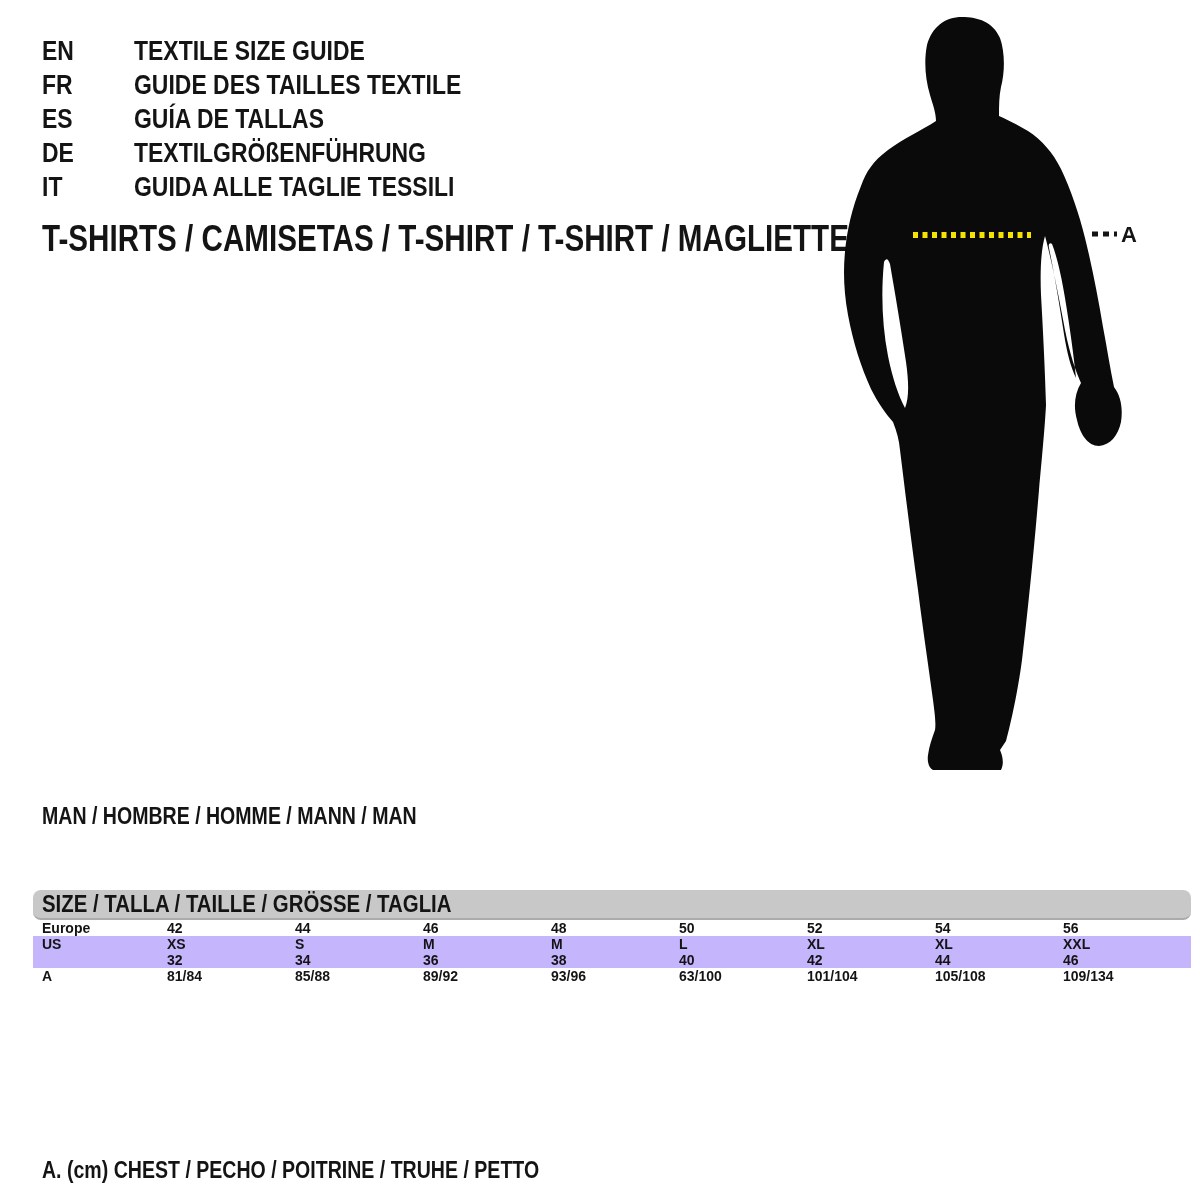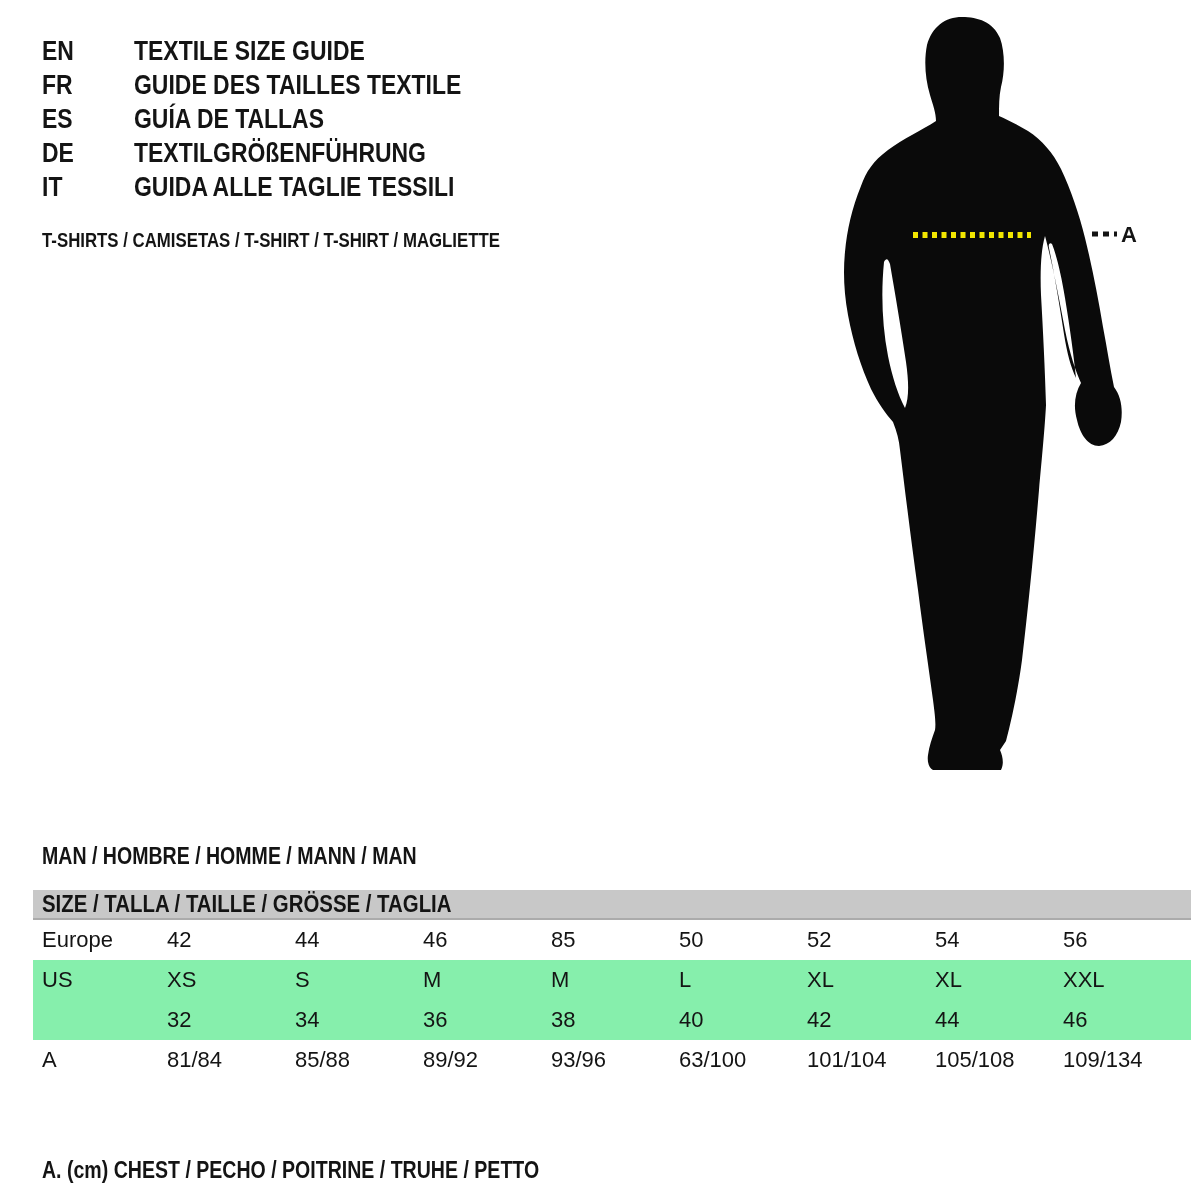--- a/index.html
+++ b/index.html
@@ -17,43 +17,43 @@
   .cond85 { display: inline-block; transform: scaleX(0.85); transform-origin: 0 50%; white-space: nowrap; }
   .cond80 { display: inline-block; transform: scaleX(0.80); transform-origin: 0 50%; white-space: nowrap; }
 
   
   .lang-block { position: absolute; left: 42px; top: 34px; }
   .lang-row { display: flex; height: 34px; align-items: center; font-size: 27px; font-weight: bold; }
   .lang-code { width: 92px; }
 
   
   .cats { position: absolute; left: 42px; top: 218px; }
-  .cat-line { height: 34px; display: flex; align-items: flex-end; font-size: 21px; font-weight: bold; }
+  .cat-line { height: 34px; display: flex; align-items: flex-start; font-size: 37px; font-weight: bold; }
 
   
   .figure-wrap { position: absolute; left: 840px; top: 0; width: 300px; height: 800px; }
   .figure-wrap svg { display: block; width: 300px; height: 800px; }
   .measure-label-a { font-family: "Liberation Sans", sans-serif; font-size: 22px; font-weight: bold; fill: #141414; }
 
   
-  .man-title { position: absolute; left: 42px; top: 843px; font-size: 23px; font-weight: bold; text-decoration: underline; }
+  .man-title { position: absolute; left: 42px; top: 803px; font-size: 23px; font-weight: bold; text-decoration: underline; }
 
   
   .table { position: absolute; left: 33px; top: 890px; width: 1158px; }
   .banner {
     height: 30px; background: #c8c8c8; border-bottom: 2px solid #ababab;
     display: flex; align-items: center; padding-left: 9px;
-    font-size: 24px; font-weight: bold;
+    font-size: 24px; font-weight: bold; border-radius: 8px;
   }
   .trow {
     display: grid; grid-template-columns: 134px repeat(8, 1fr);
-    height: 40px; align-items: center;
-    font-size: 22px; font-weight: normal;
+    height: 16px; align-items: center;
+    font-size: 14px; font-weight: bold;
   }
-  .trow.shaded { background: #86efac; }
+  .trow.shaded { background: #c4b5fd; }
   .tlabel { padding-left: 9px; text-align: left; }
   .tcell { }
 
   
   .footnote { position: absolute; left: 42px; top: 1157px; font-size: 23px; font-weight: bold; }
 </style>
 </head>
 <body>
 
 <div class="canvas">
@@ -156,21 +156,21 @@
   <div class="table">
     <div class="banner">
       <span class="cond85">SIZE / TALLA / TAILLE / GRÖSSE / TAGLIA</span>
     </div>
 
     <div class="trow">
       <div class="tlabel">Europe</div>
       <div class="tcell">42</div>
       <div class="tcell">44</div>
       <div class="tcell">46</div>
-      <div class="tcell">85</div>
+      <div class="tcell">48</div>
       <div class="tcell">50</div>
       <div class="tcell">52</div>
       <div class="tcell">54</div>
       <div class="tcell">56</div>
     </div>
 
     <div class="trow shaded">
       <div class="tlabel">US</div>
       <div class="tcell">XS</div>
       <div class="tcell">S</div>

